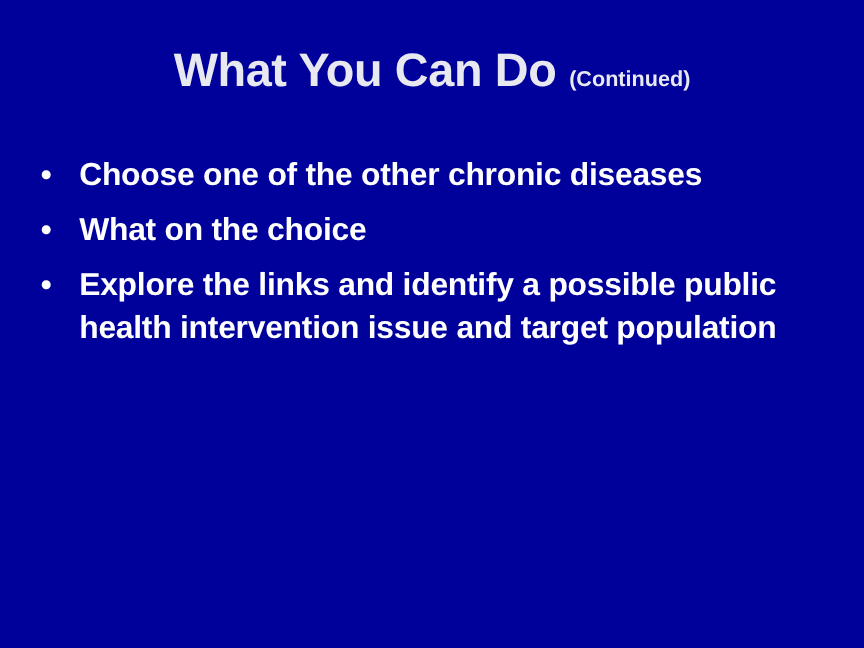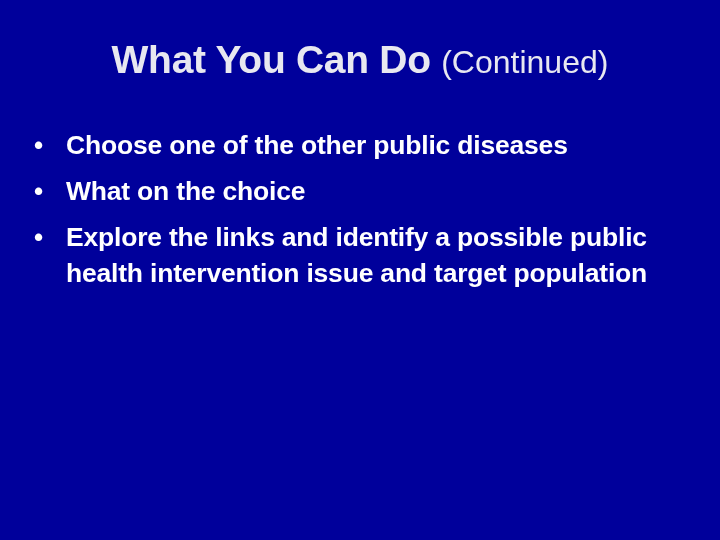--- a/index.html
+++ b/index.html
@@ -26,22 +26,22 @@
     left: 0;
     width: 720px;
     text-align: center;
     color: #E8E8F0;
     font-size: 39px;
     font-weight: bold;
     letter-spacing: -0.3px;
     white-space: nowrap;
   }
   .slide-title .title-suffix {
-    font-size: 32px;
-    font-weight: normal;
+    font-size: 18px;
+    font-weight: bold;
     letter-spacing: 0;
   }
   .body-list {
     position: absolute;
     top: 128px;
     left: 34px;
     width: 660px;
     margin: 0;
     padding: 0;
     list-style: none;
@@ -74,21 +74,21 @@
 
 <div class="slide">
 
   <div class="slide-title">
     <span>What You Can Do </span><span class="title-suffix">(Continued)</span>
   </div>
 
   <ul class="body-list">
     <li class="bullet-item">
       <span class="bullet-marker">•</span>
-      <span class="bullet-text">Choose one of the other public diseases</span>
+      <span class="bullet-text">Choose one of the other chronic diseases</span>
     </li>
     <li class="bullet-item">
       <span class="bullet-marker">•</span>
       <span class="bullet-text">What on the choice</span>
     </li>
     <li class="bullet-item">
       <span class="bullet-marker">•</span>
       <span class="bullet-text">Explore the links and identify a possible public health intervention issue and target population</span>
     </li>
   </ul>

